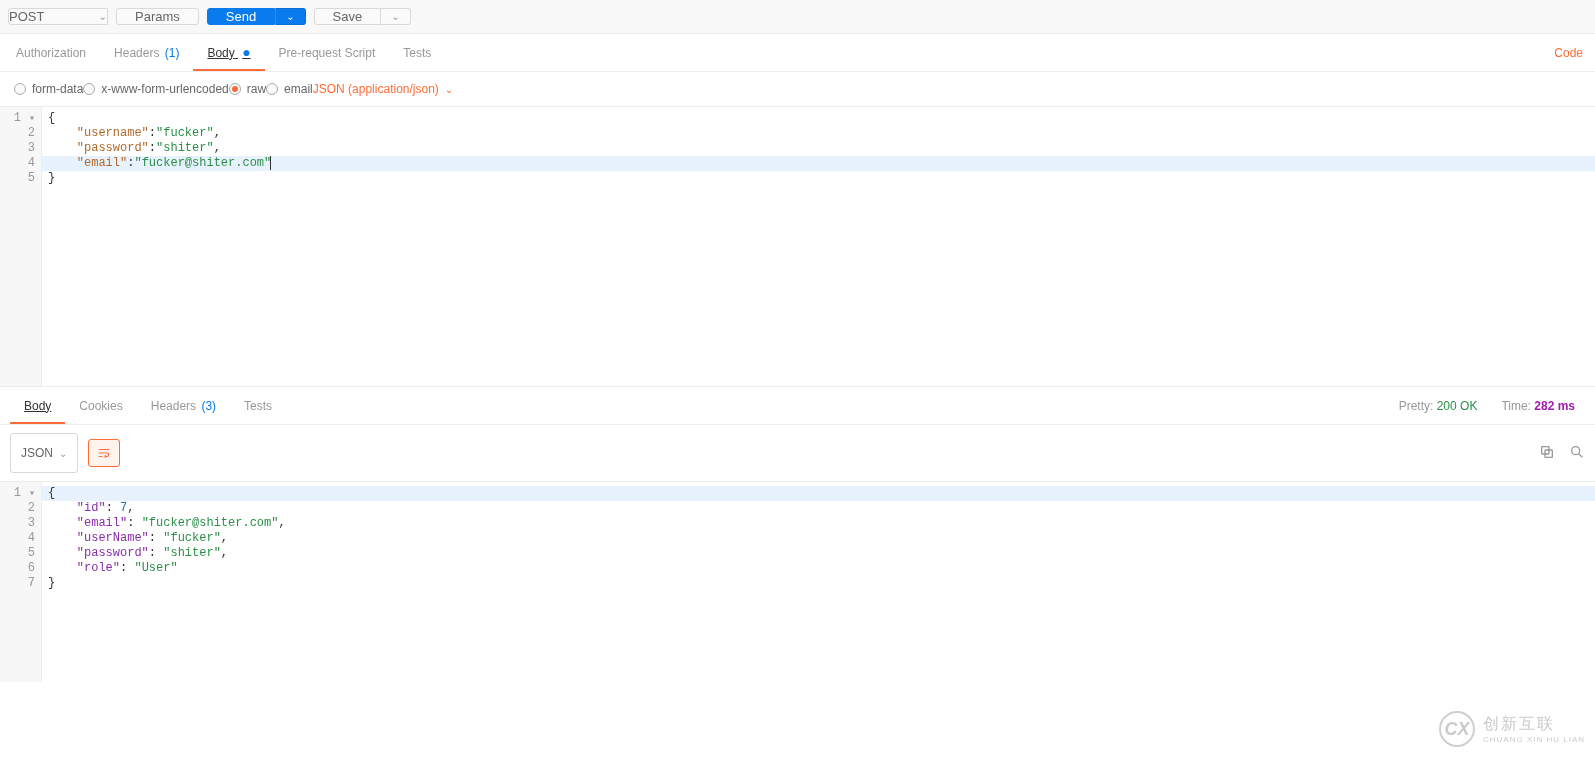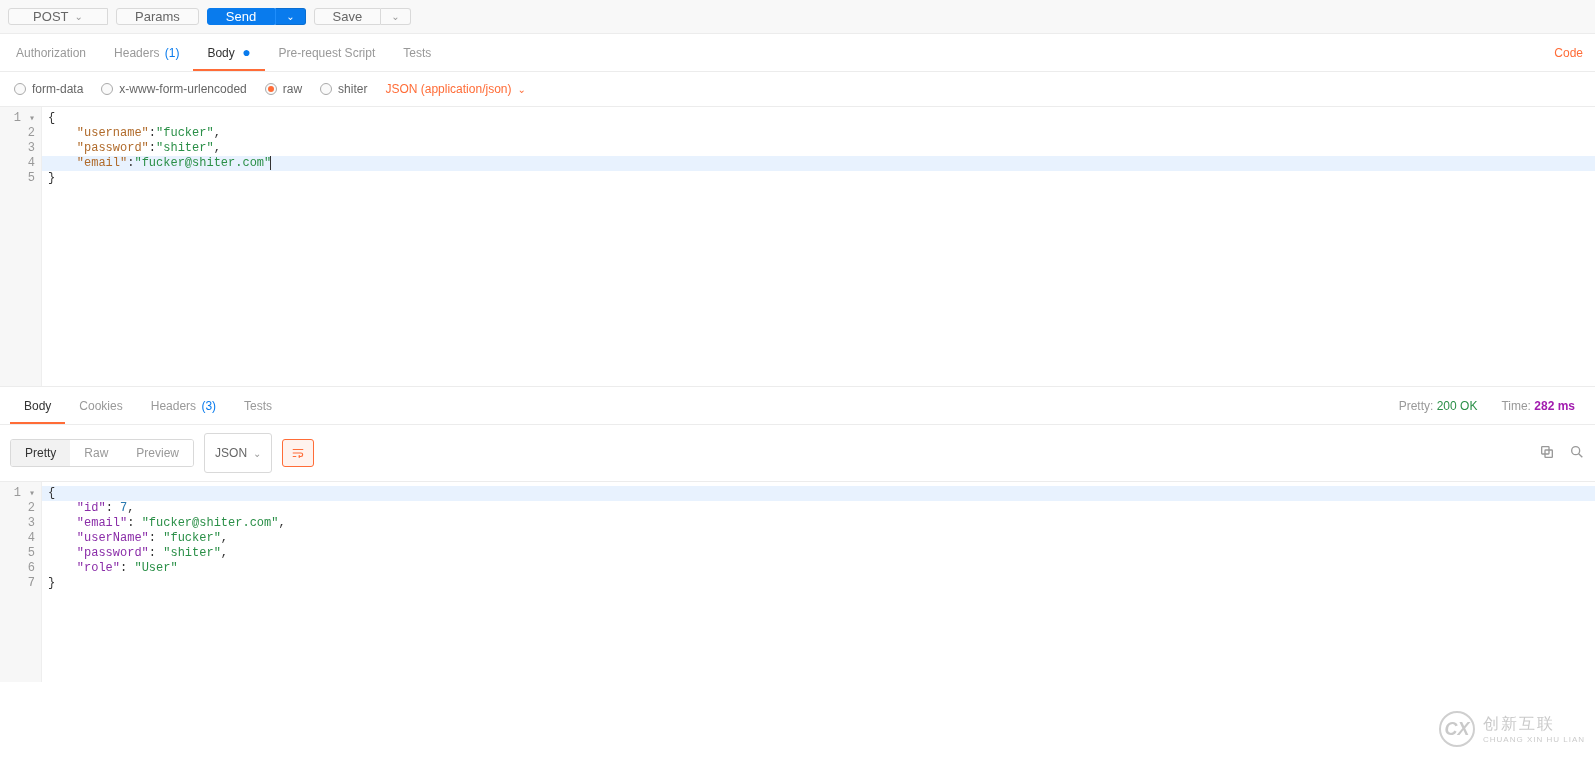--- a/index.html
+++ b/index.html
@@ -1,42 +1,42 @@
 <!DOCTYPE html>
 <html><head>
 <meta charset="utf-8">
 <style>
   * { margin: 0; padding: 0; box-sizing: border-box; }
   body { font-family: "Helvetica Neue", Helvetica, Arial, sans-serif; font-size: 12px; color: #333; background: #fff; min-width: 1595px; }
 
   
   .topbar { display: flex; align-items: stretch; padding: 8px; background: #f8f8f8; border-bottom: 1px solid #ececec; gap: 8px; }
-  .method-select { display: flex; align-items: center; justify-content: center; gap: 6px; width: 100px; border: 1px solid #d9d9d9; border-radius: 3px 0 0 3px; background: #fafafa; color: #666; font-size: 13px; cursor: pointer; }
+  .method-select { display: flex; align-items: center; justify-content: space-between; gap: 6px; width: 100px; border: 1px solid #d9d9d9; border-radius: 3px 0 0 3px; background: #fafafa; color: #666; font-size: 13px; cursor: pointer; }
   .url-input { flex: 1; border: 1px solid #d9d9d9; border-left: none; border-radius: 0 3px 3px 0; padding: 8px 12px; font-size: 13px; color: #555; background: #fff; margin-left: -8px; }
   .btn { display: flex; align-items: center; justify-content: center; padding: 0 18px; border: 1px solid #d9d9d9; border-radius: 3px; background: #fafafa; color: #666; font-size: 13px; cursor: pointer; }
   .btn.primary { background: #097bed; border-color: #097bed; color: #fff; }
   .btn-group { display: flex; }
   .btn-group .btn { border-radius: 0; border-left: none; }
   .btn-group .btn:first-child { border-radius: 3px 0 0 3px; border-left: 1px solid #d9d9d9; }
   .btn-group .btn.primary:first-child { border-left-color: #097bed; }
   .btn-group .btn:last-child { border-radius: 0 3px 3px 0; }
   .btn-caret { padding: 0 10px; }
   .btn-group.primary .btn-caret { background:#097bed; border-color:#0a6ed1; color:#fff; border-left:1px solid #1f8efc;}
 
   
   .tabs { display: flex; align-items: center; padding: 0 2px; border-bottom: 1px solid #ececec; background: #fff; position: relative; height: 38px; }
   .tab { padding: 10px 14px; color: #999; cursor: pointer; font-size: 12px; }
-  .tab.active { color: #333; position: relative; }
+  .tab.active { color: #333; position: relative; text-decoration: underline; }
   .tab.active::after { content:""; position:absolute; left:0; right:0; bottom:-1px; height:2px; background:#ff6c37; }
   .tab .count { color: #097bed; margin-left:2px;}
   .tab .dot { color:#097bed; font-size:14px; line-height:0; margin-left:4px;}
   .code-link { margin-left:auto; color:#ff6c37; padding:10px; cursor:pointer; }
 
   
-  .bodytype-row { display:flex; align-items:center; gap:18px; padding:10px 14px; border-bottom:1px solid #ececec; background:#fff; }
+  .bodytype-row { display:flex; align-items:center; padding:10px 14px; border-bottom:1px solid #ececec; background:#fff; }
   .radio-opt { display:flex; align-items:center; gap:6px; color:#666; font-size:12px; cursor:pointer;}
   .radio-dot { width:12px; height:12px; border-radius:50%; border:1px solid #aaa; display:inline-block; background:#fafafa; position:relative;}
   .radio-dot.sel::after { content:""; position:absolute; inset:2px; border-radius:50%; background:#ff6c37;}
   .ct-select { color:#ff6c37; cursor:pointer; display:flex; align-items:center; gap:6px; }
 
   
   .editor { display:flex; font-family: Menlo, Consolas, "Courier New", monospace; font-size:12px; line-height:15px; min-height:280px; border-bottom:1px solid #ececec; }
   .gutter { width:42px; background:#f7f7f7; color:#999; text-align:right; padding:4px 6px 4px 0; border-right:1px solid #eee; user-select:none;}
   .gutter .ln { height:15px; }
   .gutter .ln .fold { color:#999; font-size:10px; margin-left:2px;}
@@ -123,21 +123,21 @@
   <label class="radio-opt">
       <span class="radio-dot"></span>
       <span>x-www-form-urlencoded</span>
     </label>
   <label class="radio-opt">
       <span class="radio-dot sel"></span>
       <span>raw</span>
     </label>
   <label class="radio-opt">
       <span class="radio-dot"></span>
-      <span>shiter</span>
+      <span>email</span>
     </label>
   <div class="ct-select">
     <span>JSON (application/json)</span>
     <span class="chev" style="color:#ff6c37">⌄</span>
   </div>
 </div>
 
 <div class="editor">
   <div class="gutter" id="req-gutter">
       <div class="ln">1<span class="fold"> ▾</span></div>
@@ -163,25 +163,20 @@
     <span class="count">(3)</span>
   </div>
   <div class="tab">Tests</div>
   <div class="status-right">
     <span><span>Pretty:</span> <span class="val">200 OK</span></span>
     <span><span>Time:</span> <span class="val time">282 ms</span></span>
   </div>
 </div>
 
 <div class="resp-toolbar">
-  <div class="seg">
-    <div class="seg-btn active">Pretty</div>
-    <div class="seg-btn">Raw</div>
-    <div class="seg-btn">Preview</div>
-  </div>
   <div class="mini-btn">
     <span>JSON</span>
     <span class="chev">⌄</span>
   </div>
   <div class="mini-btn icon-only active">
     <svg width="14" height="14" viewBox="0 0 24 24" fill="none" stroke="currentColor" stroke-width="2">
         <path d="M3 6h18M3 12h14a3 3 0 0 1 0 6h-4m0 0l2-2m-2 2l2 2M3 18h6"></path>
       </svg>
   </div>
   <div class="right-icons">

